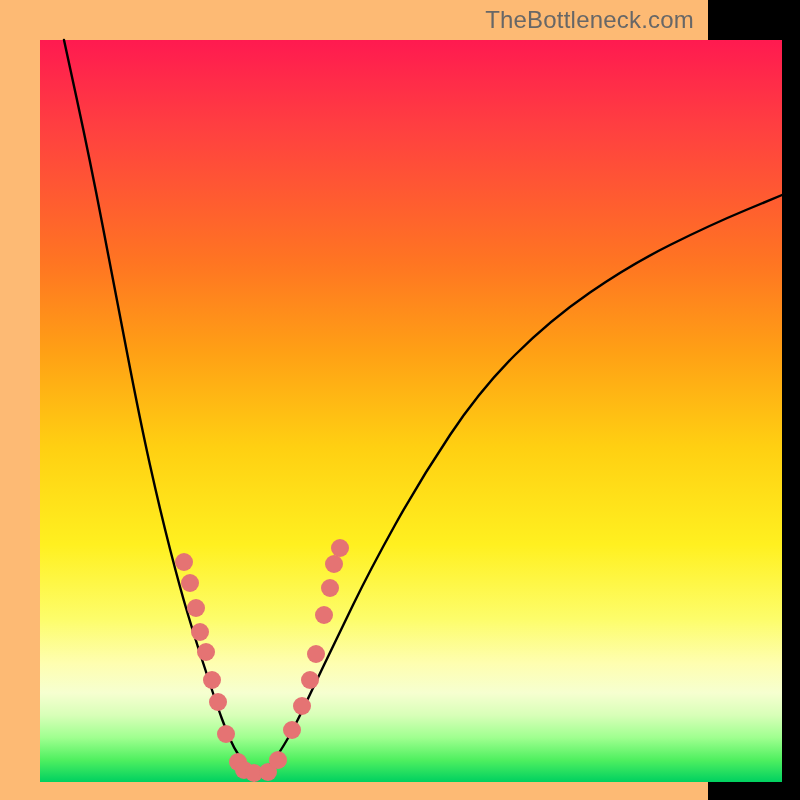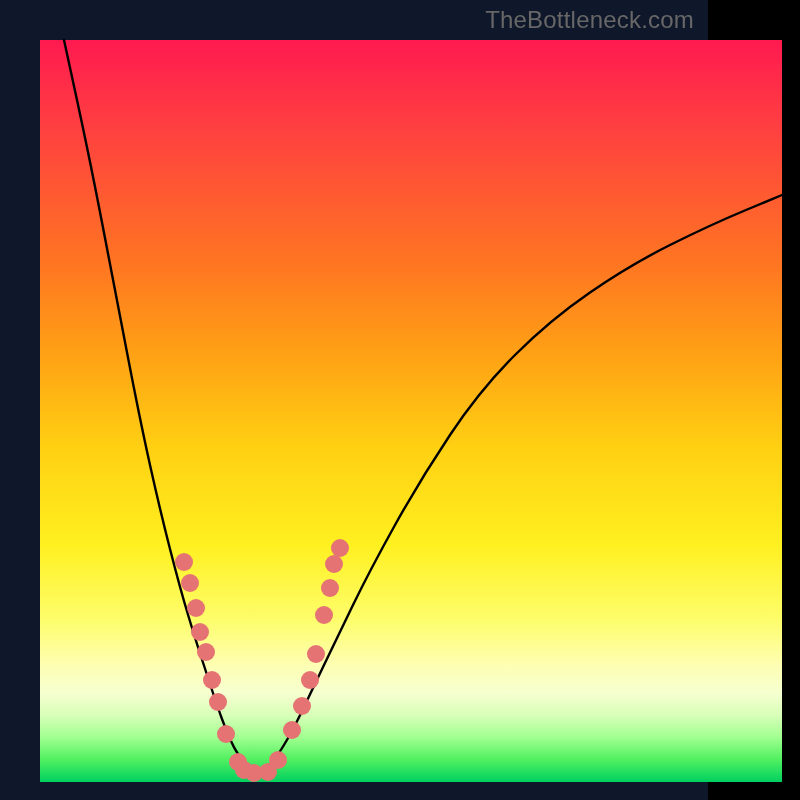--- a/index.html
+++ b/index.html
@@ -10,21 +10,21 @@
     overflow: hidden;
     background: #000;
     font-family: Arial, Helvetica, sans-serif;
   }
   .frame {
     position: absolute;
     left: 0;
     top: 0;
     width: 708px;
     height: 800px;
-    background: #0f172a;
+    background: #fdba74;
     text-align: right;
   }
   .plot {
     position: absolute;
     left: 40px;
     top: 40px;
     width: 742px;
     height: 742px;
     background: linear-gradient(to bottom,
       #ff1a50 0%,

